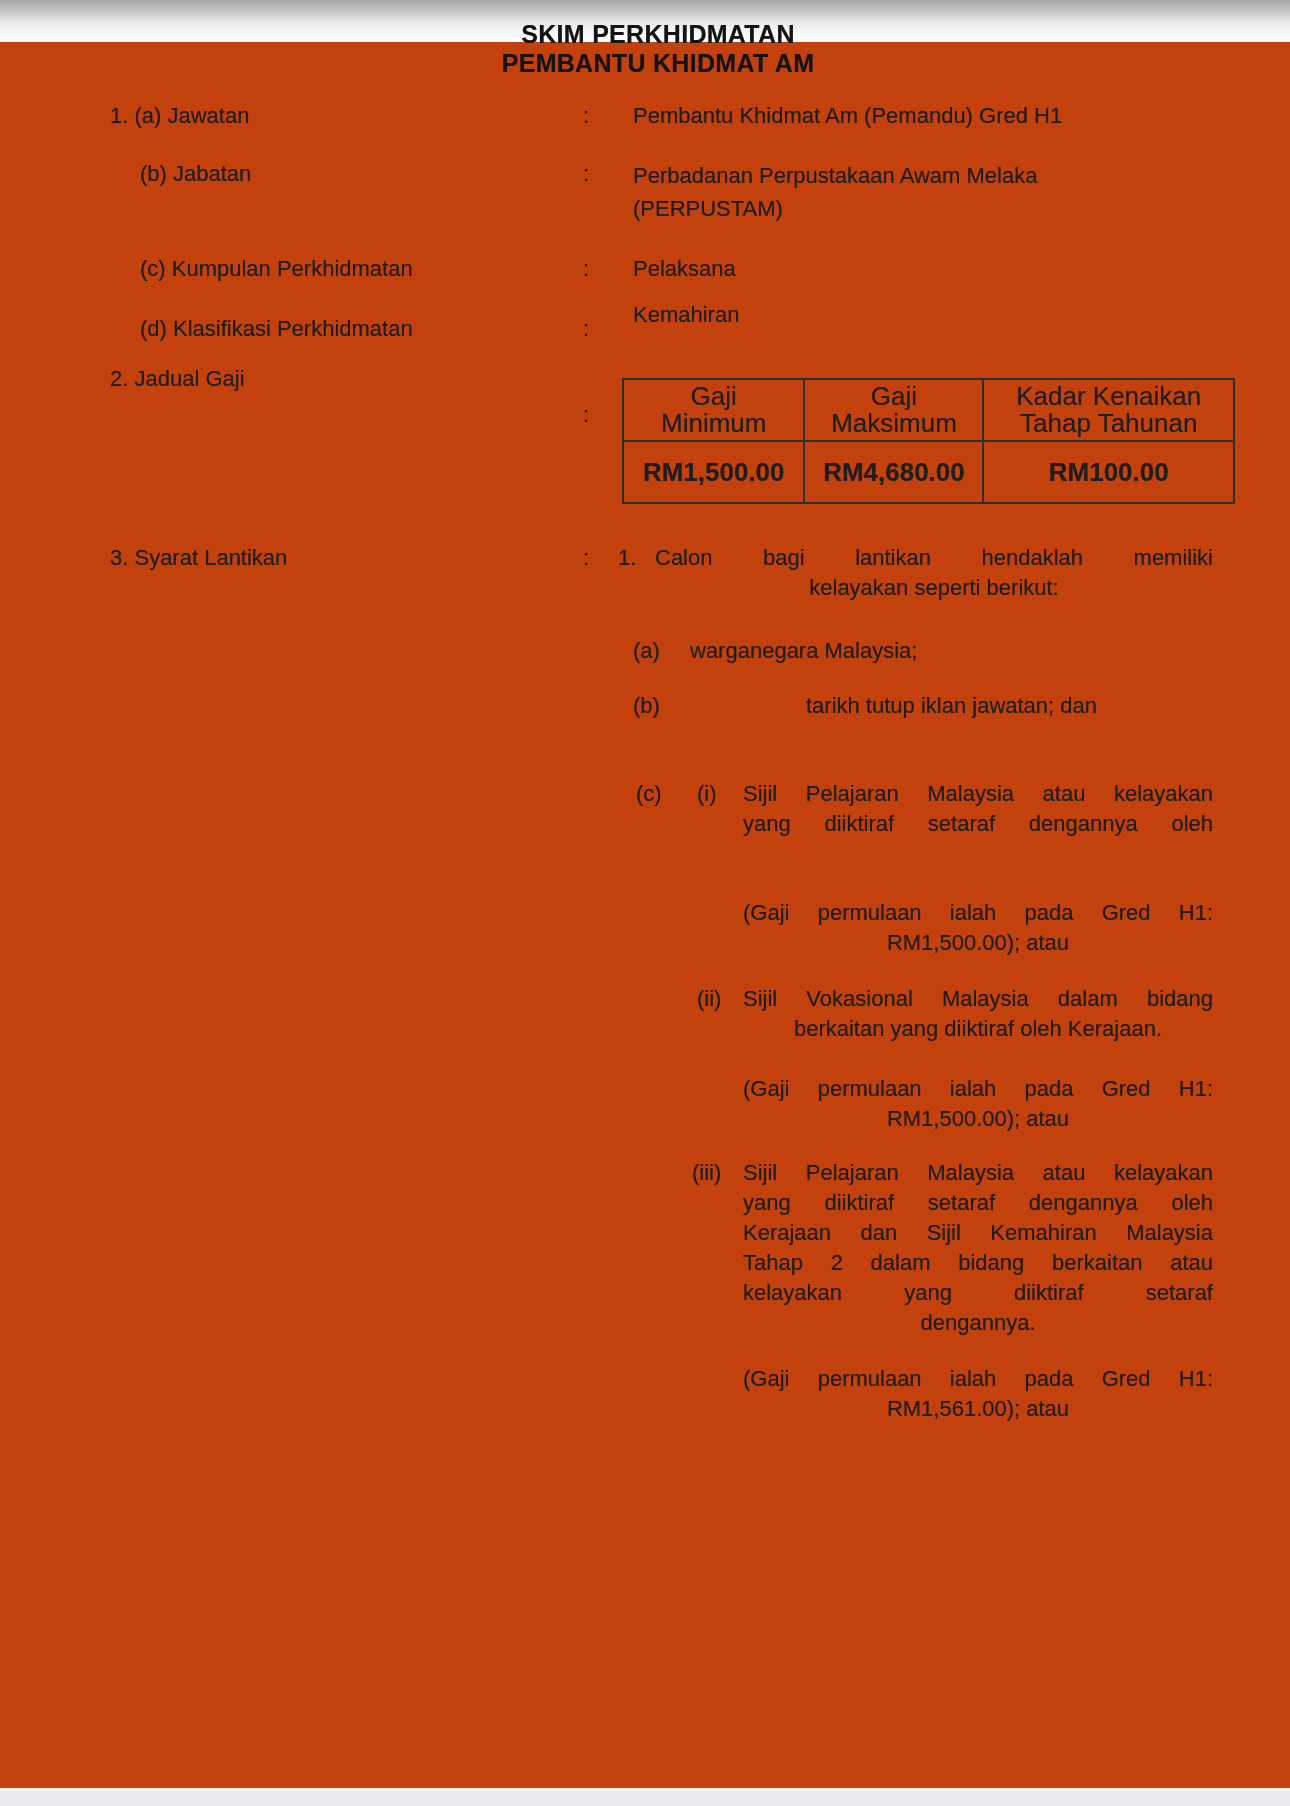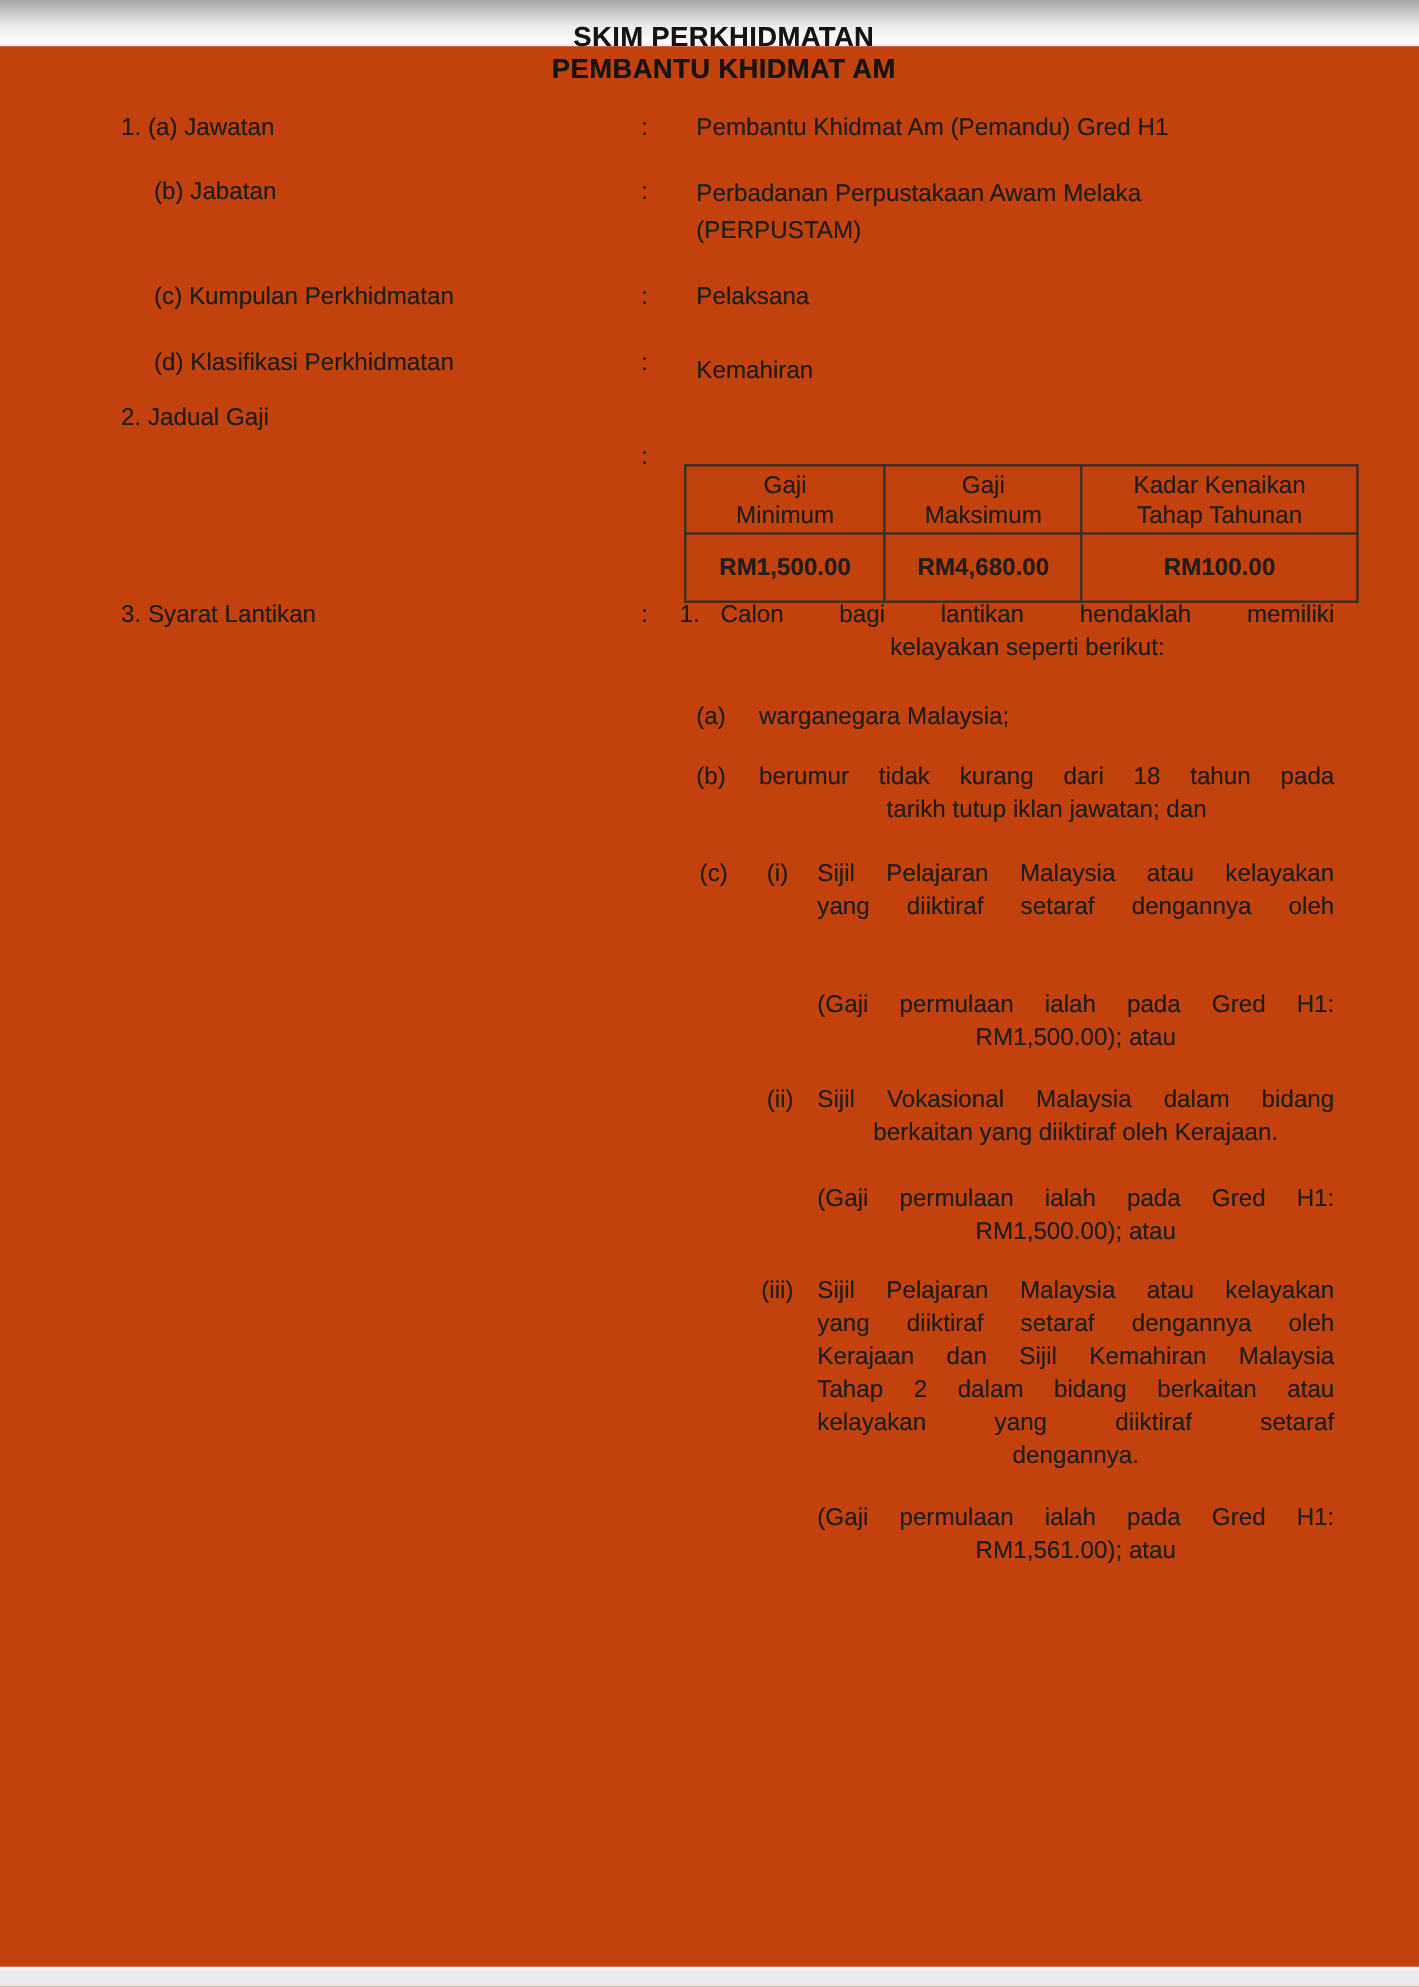--- a/index.html
+++ b/index.html
@@ -23,21 +23,21 @@
   }
   .abs{position:absolute;}
   .prelines{white-space:pre-line;}
   
   .line-just{text-align:justify;text-align-last:justify;}
   .line-last{text-align:center;}
   
   .gaji-table{
     position:absolute;left:622px;top:378px;width:613px;
     border-collapse:collapse;table-layout:fixed;
-    font-size:22px;color:#1e1e1e;text-shadow:0 0 .5px rgba(25,25,25,.5);margin-top:44px;
+    font-size:26px;color:#1e1e1e;text-shadow:0 0 .5px rgba(25,25,25,.5);
   }
   .gaji-table th,.gaji-table td{
     border:2px solid #2e2e2e;text-align:center;vertical-align:middle;
     font-weight:normal;padding:0 4px;
   }
   .gaji-table th{height:60px;line-height:27px;white-space:pre-line;}
   .gaji-table td{height:60px;font-weight:bold;}
 </style>
 </head>
 <body>
@@ -66,21 +66,21 @@
 
   <div class="txt">
     <span class="abs" style="left:140px;top:254px">(c) Kumpulan Perkhidmatan</span>
     <span class="abs" style="left:583px;top:254px">:</span>
     <span class="abs" style="left:633px;top:254px">Pelaksana</span>
   </div>
 
   <div class="txt">
     <span class="abs" style="left:140px;top:314px">(d) Klasifikasi Perkhidmatan</span>
     <span class="abs" style="left:583px;top:314px">:</span>
-    <span class="abs" style="left:633px;top:322px">Kemahiran</span>
+    <span class="abs" style="left:633px;top:300px">Kemahiran</span>
   </div>
 
   <div class="txt">
     <span class="abs" style="left:110px;top:364px">2. Jadual Gaji</span>
     <span class="abs" style="left:583px;top:400px">:</span>
   </div>
 
   <table class="gaji-table">
     <colgroup>
         <col style="width:29.7%">
@@ -117,21 +117,20 @@
     </div>
 
     <div class="abs" style="left:633px;top:636px;width:580px">
       <span class="abs" style="left:0;top:0">(a)</span>
       <div style="margin-left:57px;width:523px">warganegara Malaysia;</div>
     </div>
 
     <div class="abs" style="left:633px;top:691px;width:580px">
       <span class="abs" style="left:0;top:0">(b)</span>
       <div style="margin-left:57px;width:523px">
-          <div class="line-just">berumur tidak kurang dari 18 tahun pada</div>
           <div class="line-last">tarikh tutup iklan jawatan; dan</div>
         </div>
     </div>
 
     <span class="abs" style="left:636px;top:779px">(c)</span>
     <div class="abs" style="left:697px;top:779px;width:516px">
       <span class="abs" style="left:0;top:0">(i)</span>
       <div style="margin-left:46px;width:470px">
           <div class="line-just">Sijil Pelajaran Malaysia atau kelayakan</div>
           <div class="line-just">yang diiktiraf setaraf dengannya oleh</div>

